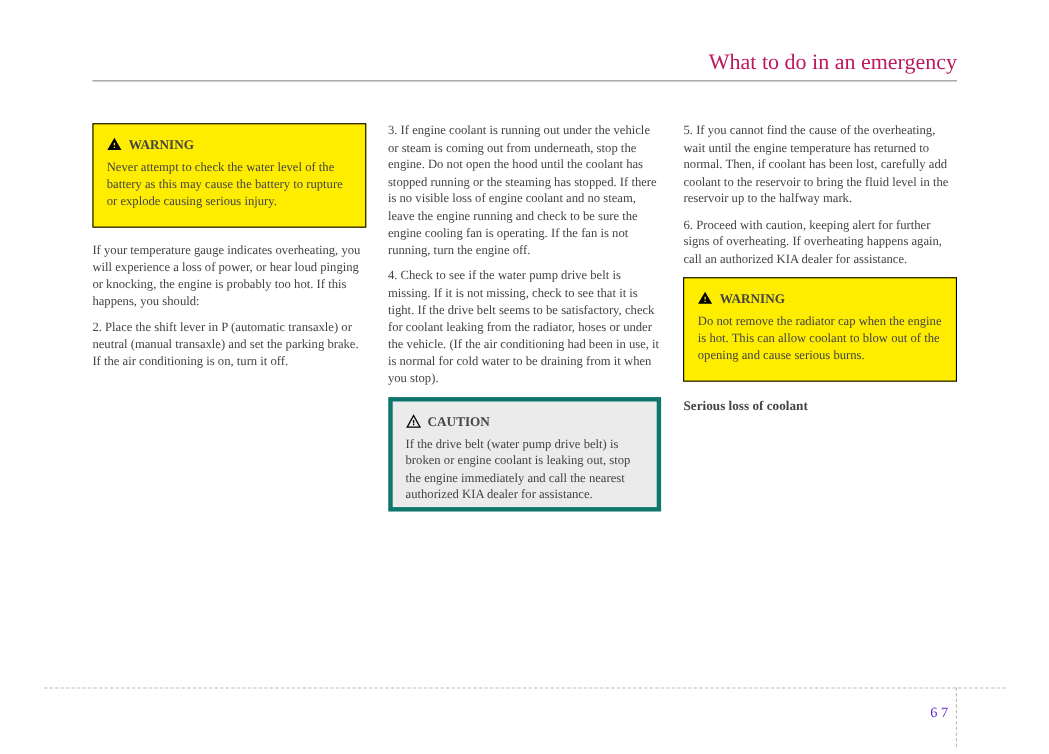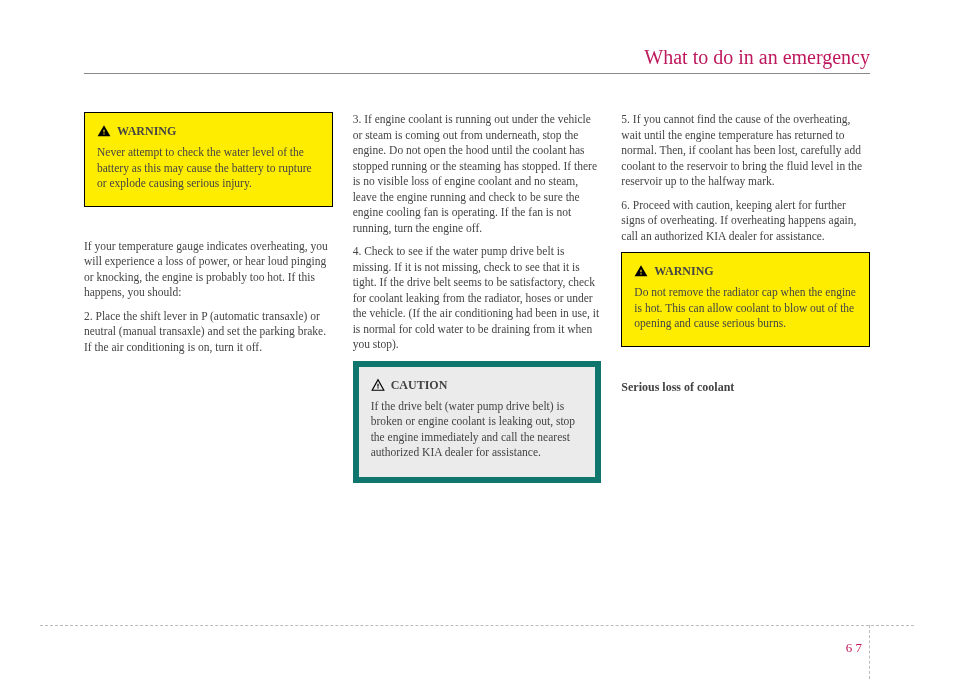--- a/index.html
+++ b/index.html
@@ -36,39 +36,39 @@
   .col {
     flex: 1;
     font-size: 11.5px;
     line-height: 1.35;
     color: #444;
   }
   .warning-box {
     background: #ffed00;
     border: 1px solid #000;
     padding: 10px 12px 14px 12px;
-    margin-bottom: 32px;
+    margin-bottom: 14px;
   }
   .warning-head {
     display: flex;
     align-items: center;
     gap: 6px;
     font-weight: bold;
     font-size: 12px;
     margin-bottom: 6px;
   }
   .warning-head svg { flex-shrink: 0; }
   .warning-text {
     font-size: 11.5px;
     line-height: 1.35;
   }
   .caution-box {
     background: #ebebeb;
-    border: 6px solid #0f766e;
-    padding: 10px 12px 16px 12px;
+    border: 4px solid #0f766e;
+    padding: 10px 12px 2px 12px;
     margin-bottom: 14px;
   }
   .caution-head {
     display: flex;
     align-items: center;
     gap: 6px;
     font-weight: bold;
     font-size: 12px;
     margin-bottom: 6px;
   }
@@ -96,21 +96,21 @@
     right: 84px;
     top: 625px;
     bottom: 6px;
     border-left: 1px dashed #bbb;
   }
   .page-num {
     position: absolute;
     right: 92px;
     top: 640px;
     font-size: 13px;
-    color: #be185d;
+    color: #6d28d9;
   }
 </style>
 </head>
 <body>
 
 <div class="header-region">
   <span class="header-title">What to do in an emergency</span>
 </div>
 
 <div class="columns">

